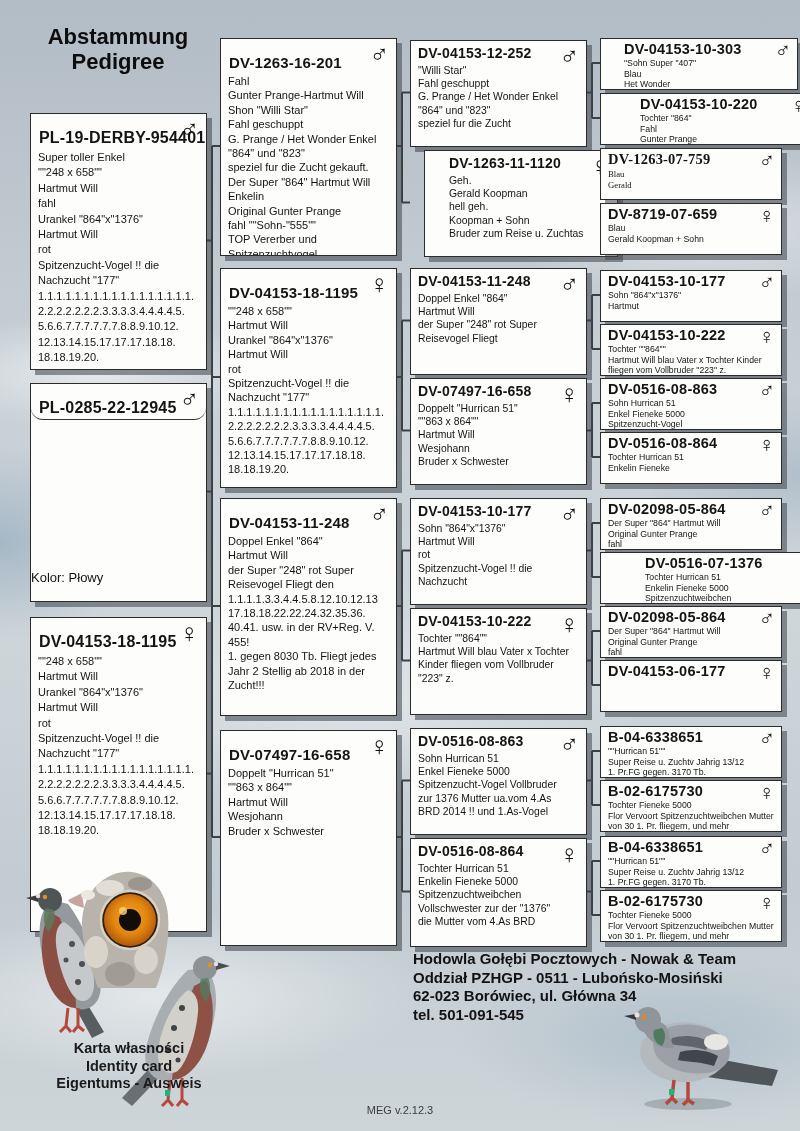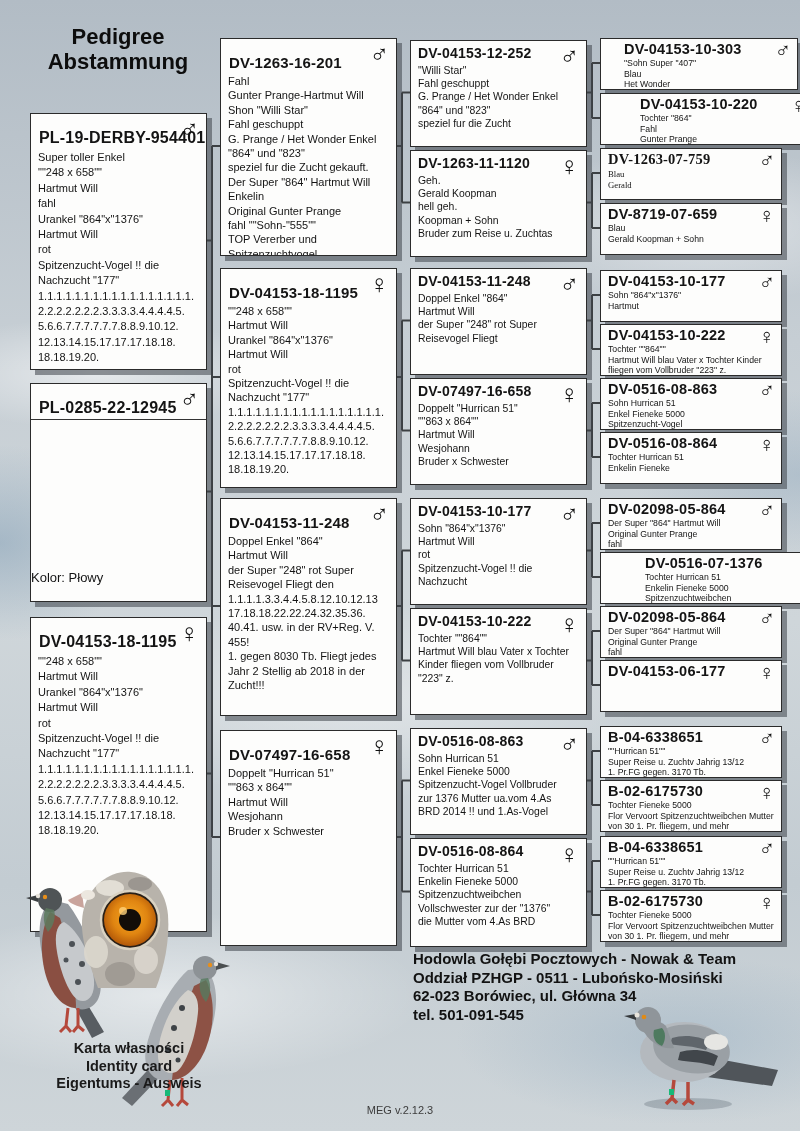--- a/index.html
+++ b/index.html
@@ -16,21 +16,21 @@
       radial-gradient(ellipse 320px 120px at 85% 92%, rgba(140,168,190,.40), transparent 70%),
       linear-gradient(180deg,#b2bcc5 0%,#c6ced4 30%,#cfd6da 55%,#c3ccd2 78%,#ced5d9 100%);
   }
   #connectors{position:absolute;left:0;top:0;}
   .box{position:absolute;background:#fdfdfc;border:1px solid #2b2b2b;
        box-shadow:5px 5px 0 rgba(62,68,75,.55);overflow:hidden;}
   .ring{font-weight:bold;font-size:15px;padding:15px 30px 2px 8px;letter-spacing:.2px;white-space:nowrap;}
   .c1 .ring{font-size:16px;}
   .c3 .ring{font-size:14px;padding:4px 28px 2px 7px;}
   .c4 .ring{font-size:14.5px;padding:2px 28px 1px 7px;}
-  .ruled{border-bottom:1.5px solid #333;margin-bottom:2px;}
+  .ruled{border-bottom:1.5px solid #333;margin-bottom:2px;border-radius:12px;}
   .sex{position:absolute;top:2px;right:7px;font-size:26px;line-height:1;color:#101010;}
   .c4 .sex{font-size:22px;top:1px;right:6px;}
   .body{padding:1px 7px;font-size:11px;line-height:15.4px;white-space:nowrap;}
   .c2 .body{line-height:14.4px;}
   .c3 .body{font-size:10.4px;line-height:13.2px;}
   .c4 .body{font-size:8.7px;line-height:10.6px;padding:0 7px;}
   .kolor{position:absolute;bottom:16px;left:0;right:0;font-size:13px;}
   .title{position:absolute;left:22px;top:24px;width:192px;text-align:center;color:#0d0d0d;}
   .title .main{font-size:40px;font-weight:bold;letter-spacing:-1px;line-height:44px;}
   .title .sub{font-size:22px;font-weight:bold;line-height:25px;}
@@ -99,22 +99,22 @@
       <line x1="592" y1="805" x2="600" y2="805" stroke="#3c4043" stroke-width="2"></line>
       <line x1="592" y1="861" x2="592" y2="915" stroke="#3c4043" stroke-width="2"></line>
       <line x1="585" y1="891.5" x2="592" y2="891.5" stroke="#3c4043" stroke-width="2"></line>
       <line x1="592" y1="861" x2="600" y2="861" stroke="#3c4043" stroke-width="2"></line>
       <line x1="592" y1="915" x2="600" y2="915" stroke="#3c4043" stroke-width="2"></line>
       <line x1="212" y1="240.5" x2="212" y2="773.5" stroke="#3c4043" stroke-width="2"></line>
       <line x1="205" y1="491.5" x2="212" y2="491.5" stroke="#3c4043" stroke-width="2"></line>
     </svg>
 
   <div class="title">
+    <div class="sub">Abstammung</div>
     <div class="sub">Pedigree</div>
-    <div class="sub">Abstammung</div>
   </div>
 
   <div id="boxes">
       <div class="box c1" style="left: 30px; top: 113px; width: 175px; height: 255px;">
         <div class="ring">PL-19-DERBY-954401</div>
         <div class="sex">♂</div>
         <div class="body">
           <div>Super toller Enkel</div>
           <div>""248 x 658""</div>
           <div>Hartmut Will</div>
@@ -224,21 +224,21 @@
         <div class="ring">DV-04153-12-252</div>
         <div class="sex">♂</div>
         <div class="body">
           <div>"Willi Star"</div>
           <div>Fahl geschuppt</div>
           <div>G. Prange / Het Wonder Enkel</div>
           <div>"864" und "823"</div>
           <div>speziel fur die Zucht</div>
         </div>
       </div>
-      <div class="box c3" style="left: 410px; top: 150px; width: 175px; height: 105px;">
+      <div class="box c3" style="left: 424px; top: 150px; width: 175px; height: 105px; padding-left: 17px;">
         <div class="ring">DV-1263-11-1120</div>
         <div class="sex">♀</div>
         <div class="body">
           <div>Geh.</div>
           <div>Gerald Koopman</div>
           <div>hell geh.</div>
           <div>Koopman + Sohn</div>
           <div>Bruder zum Reise u. Zuchtas</div>
         </div>
       </div>

